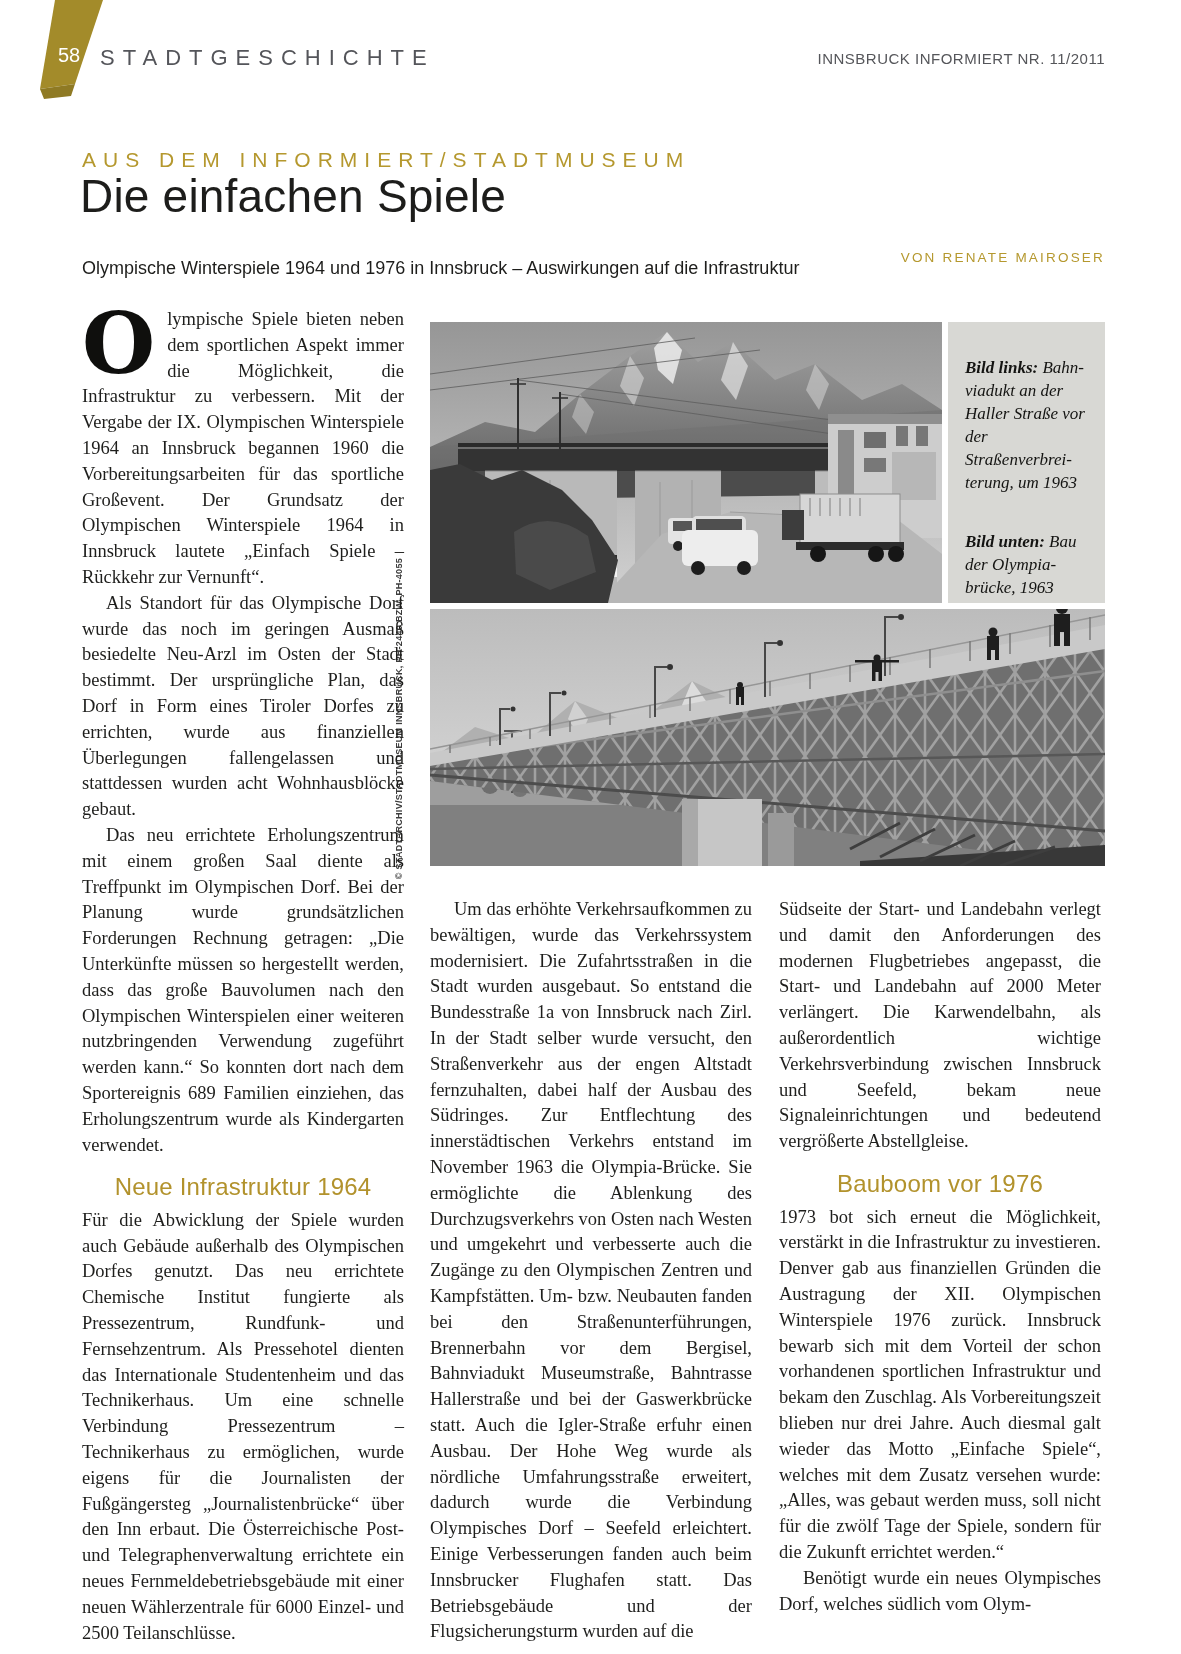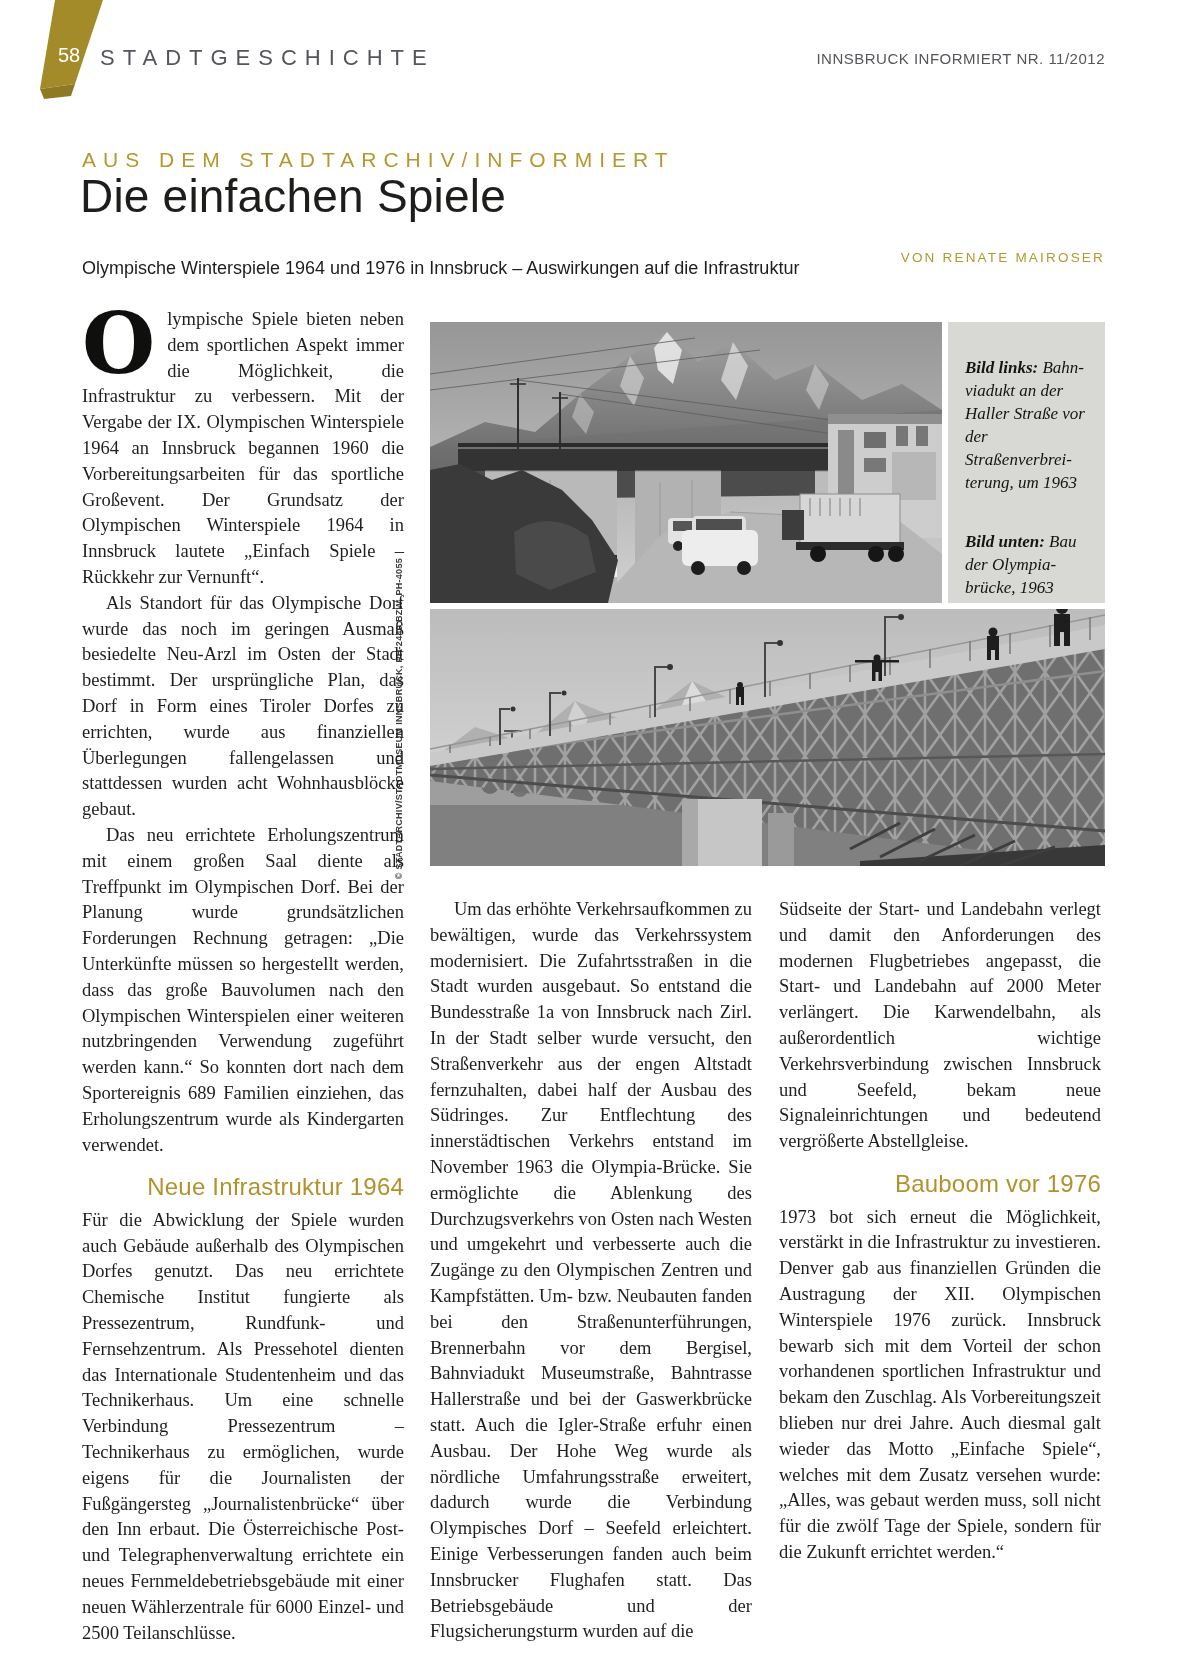--- a/index.html
+++ b/index.html
@@ -43,36 +43,36 @@
   .col{position:absolute;width:322px;font:400 18.5px/25.8px "Liberation Serif",serif;
        text-align:justify;color:#1e1e1c;hyphens:auto;-webkit-hyphens:auto;}
   .col1{left:82px;top:307px;}
   .col2{left:430px;top:897px;font-family:Liberation Serif, serif;}
   .col3{left:779px;top:897px;}
   .para{margin:0;}
   .indent{text-indent:24px;}
   .dropcap{float:left;font:700 84px/64px "DejaVu Serif",serif;color:#0f0f0d;
            padding:5px 12px 6px 0;}
   .subhead{margin:15px 0 7px;font:500 24px/1.15 "Liberation Sans",sans-serif;
-           color:#b2922c;text-align:right;letter-spacing:.2px;}
+           color:#b2922c;text-align:center;letter-spacing:.2px;}
 </style>
 </head>
 <body>
 
 <div class="page">
 
   <svg class="tab-svg" width="70" height="102" viewBox="0 0 70 102">
     <polygon points="17,0 65,0 37,84 2,89" fill="#a38b2a"></polygon>
     <polygon points="2,89 37,84 33,96 6,99" fill="#8f7a24"></polygon>
   </svg>
   <div class="pagenum">58</div>
   <div class="section">STADTGESCHICHTE</div>
-  <div class="issue">INNSBRUCK INFORMIERT NR. 11/2012</div>
-
-  <div class="kicker">AUS DEM STADTARCHIV/INFORMIERT</div>
+  <div class="issue">INNSBRUCK INFORMIERT NR. 11/2011</div>
+
+  <div class="kicker">AUS DEM INFORMIERT/STADTMUSEUM</div>
   <h1 class="title">Die einfachen Spiele</h1>
   <div class="subtitle">Olympische Winterspiele 1964 und 1976 in Innsbruck – Auswirkungen auf die Infrastruktur</div>
   <div class="byline">VON RENATE MAIROSER</div>
 
   <div class="photo1">
     <svg width="512" height="281" viewBox="0 0 512 281" preserveAspectRatio="none">
       <defs>
         <linearGradient id="p1sky" x1="0" x2="0" y1="0" y2="1">
           <stop offset="0" stop-color="#969696"></stop>
             <stop offset="1" stop-color="#d2d2d2"></stop>
@@ -251,15 +251,16 @@
   </section>
 
   <section class="col col2">
     <p class="para indent">Um das erhöhte Verkehrsaufkommen zu bewältigen, wurde das Verkehrssystem modernisiert. Die Zufahrtsstraßen in die Stadt wurden ausgebaut. So entstand die Bundesstraße 1a von Innsbruck nach Zirl. In der Stadt selber wurde versucht, den Straßenverkehr aus der engen Altstadt fernzuhalten, dabei half der Ausbau des Südringes. Zur Entflechtung des innerstädtischen Verkehrs entstand im November 1963 die Olympia-Brücke. Sie ermöglichte die Ablenkung des Durchzugsverkehrs von Osten nach Westen und umgekehrt und verbesserte auch die Zugänge zu den Olympischen Zentren und Kampfstätten. Um- bzw. Neubauten fanden bei den Straßenunterführungen, Brennerbahn vor dem Bergisel, Bahnviadukt Museumstraße, Bahntrasse Hallerstraße und bei der Gaswerkbrücke statt. Auch die Igler-Straße erfuhr einen Ausbau. Der Hohe Weg wurde als nördliche Umfahrungsstraße erweitert, dadurch wurde die Verbindung Olympisches Dorf – Seefeld erleichtert. Einige Verbesserungen fanden auch beim Innsbrucker Flughafen statt. Das Betriebsgebäude und der Flugsicherungsturm wurden auf die</p>
   </section>
 
   <section class="col col3">
     <p class="para">Südseite der Start- und Landebahn verlegt und damit den Anforderungen des modernen Flugbetriebes angepasst, die Start- und Landebahn auf 2000 Meter verlängert. Die Karwendelbahn, als außerordentlich wichtige Verkehrsverbindung zwischen Innsbruck und Seefeld, bekam neue Signaleinrichtungen und bedeutend vergrößerte Abstellgleise.</p>
     <h3 class="subhead">Bauboom vor 1976</h3>
     <p class="para">1973 bot sich erneut die Möglichkeit, verstärkt in die Infrastruktur zu investieren. Denver gab aus finanziellen Gründen die Austragung der XII. Olympischen Winterspiele 1976 zurück. Innsbruck bewarb sich mit dem Vorteil der schon vorhandenen sportlichen Infrastruktur und bekam den Zuschlag. Als Vorbereitungszeit blieben nur drei Jahre. Auch diesmal galt wieder das Motto „Einfache Spiele“, welches mit dem Zusatz versehen wurde: „Alles, was gebaut werden muss, soll nicht für die zwölf Tage der Spiele, sondern für die Zukunft errichtet werden.“</p>
+    <p class="para indent">Benötigt wurde ein neues Olympisches Dorf, welches südlich vom Olym-</p>
   </section>
 
 </div>
 
 </body></html>

